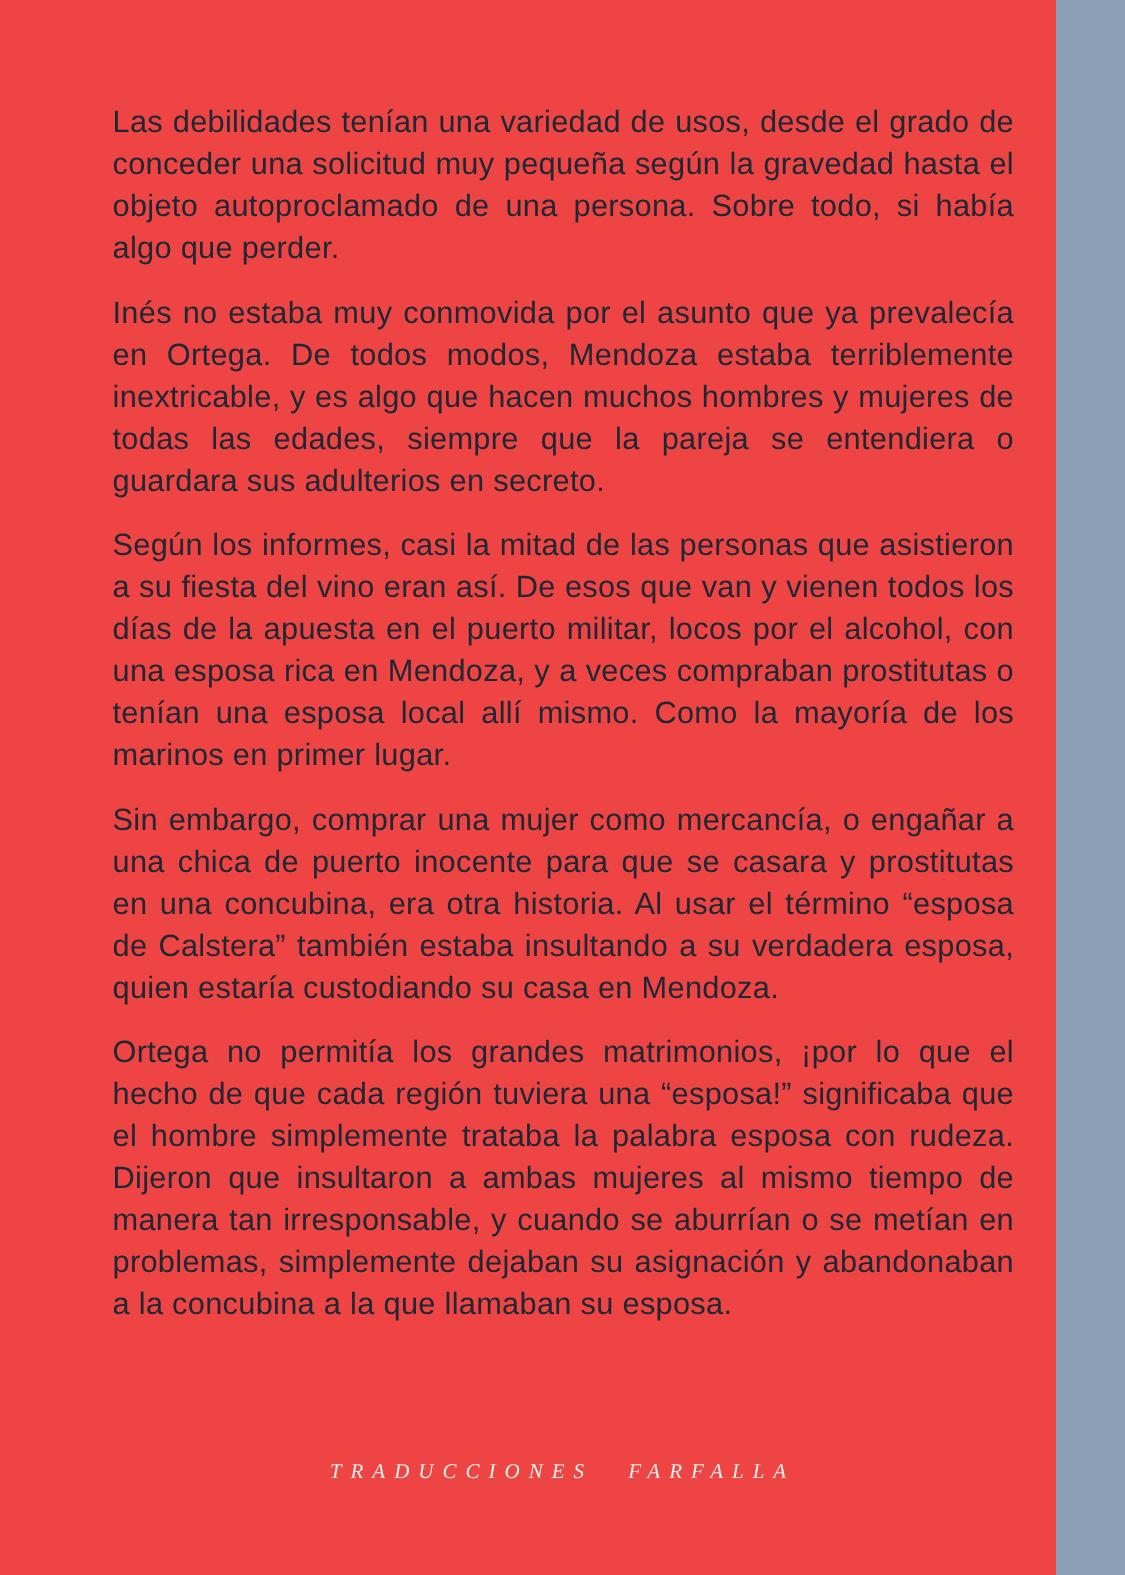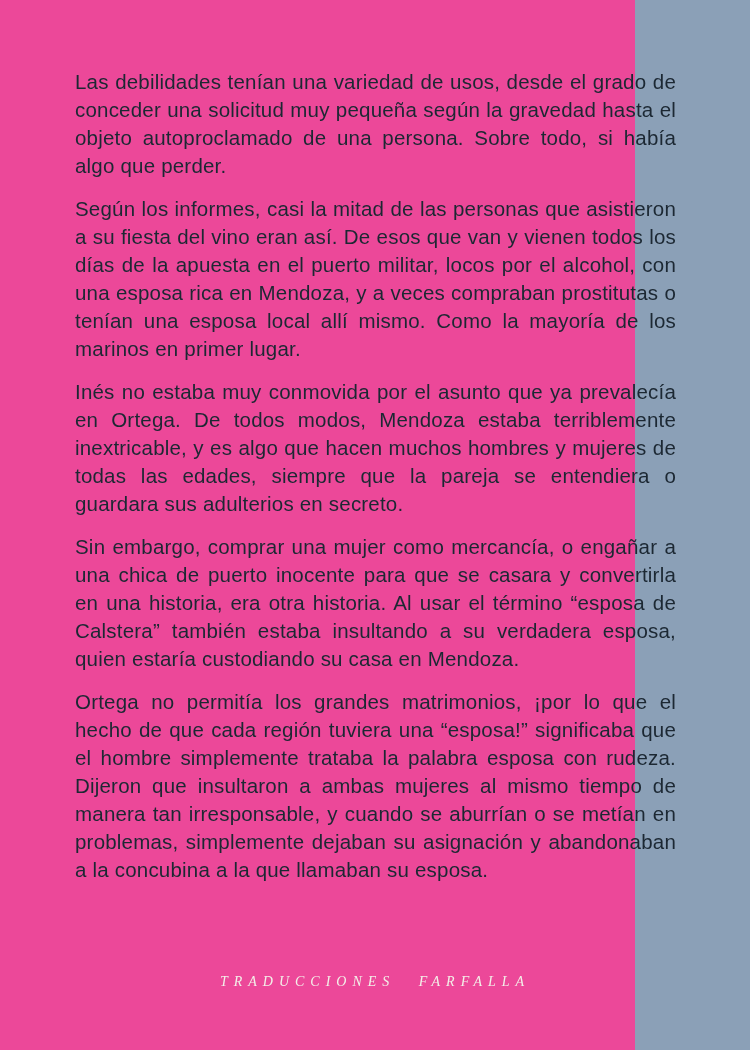--- a/index.html
+++ b/index.html
@@ -12,23 +12,23 @@
 
   body {
     background: #8BA0B7;
     font-family: "Liberation Sans", "DejaVu Sans", sans-serif;
     position: relative;
   }
 
   .page {
     position: absolute;
     top: 0; left: 0;
-    width: 635px;
+    width: 704px;
     height: 1050px;
-    background: #ec4899;
+    background: #ef4444;
   }
 
   .text-block {
     position: absolute;
     top: 68px;
     left: 75px;
     width: 601px;
     color: #1C2833;
   }
 
@@ -55,20 +55,20 @@
     font-weight: 400;
     font-style: italic;
   }
 </style>
 </head>
 <body>
 
 <div class="page">
   <div class="text-block">
     <p>Las debilidades tenían una variedad de usos, desde el grado de conceder una solicitud muy pequeña según la gravedad hasta el objeto autoproclamado de una persona. Sobre todo, si había algo que perder.</p>
+    <p>Inés no estaba muy conmovida por el asunto que ya prevalecía en Ortega. De todos modos, Mendoza estaba terriblemente inextricable, y es algo que hacen muchos hombres y mujeres de todas las edades, siempre que la pareja se entendiera o guardara sus adulterios en secreto.</p>
     <p>Según los informes, casi la mitad de las personas que asistieron a su fiesta del vino eran así. De esos que van y vienen todos los días de la apuesta en el puerto militar, locos por el alcohol, con una esposa rica en Mendoza, y a veces compraban prostitutas o tenían una esposa local allí mismo. Como la mayoría de los marinos en primer lugar.</p>
-    <p>Inés no estaba muy conmovida por el asunto que ya prevalecía en Ortega. De todos modos, Mendoza estaba terriblemente inextricable, y es algo que hacen muchos hombres y mujeres de todas las edades, siempre que la pareja se entendiera o guardara sus adulterios en secreto.</p>
-    <p>Sin embargo, comprar una mujer como mercancía, o engañar a una chica de puerto inocente para que se casara y convertirla en una historia, era otra historia. Al usar el término “esposa de Calstera” también estaba insultando a su verdadera esposa, quien estaría custodiando su casa en Mendoza.</p>
+    <p>Sin embargo, comprar una mujer como mercancía, o engañar a una chica de puerto inocente para que se casara y prostitutas en una concubina, era otra historia. Al usar el término “esposa de Calstera” también estaba insultando a su verdadera esposa, quien estaría custodiando su casa en Mendoza.</p>
     <p>Ortega no permitía los grandes matrimonios, ¡por lo que el hecho de que cada región tuviera una “esposa!” significaba que el hombre simplemente trataba la palabra esposa con rudeza. Dijeron que insultaron a ambas mujeres al mismo tiempo de manera tan irresponsable, y cuando se aburrían o se metían en problemas, simplemente dejaban su asignación y abandonaban a la concubina a la que llamaban su esposa.</p>
   </div>
 
   <div class="footer">TRADUCCIONES FARFALLA</div>
 </div>
 
 </body></html>

